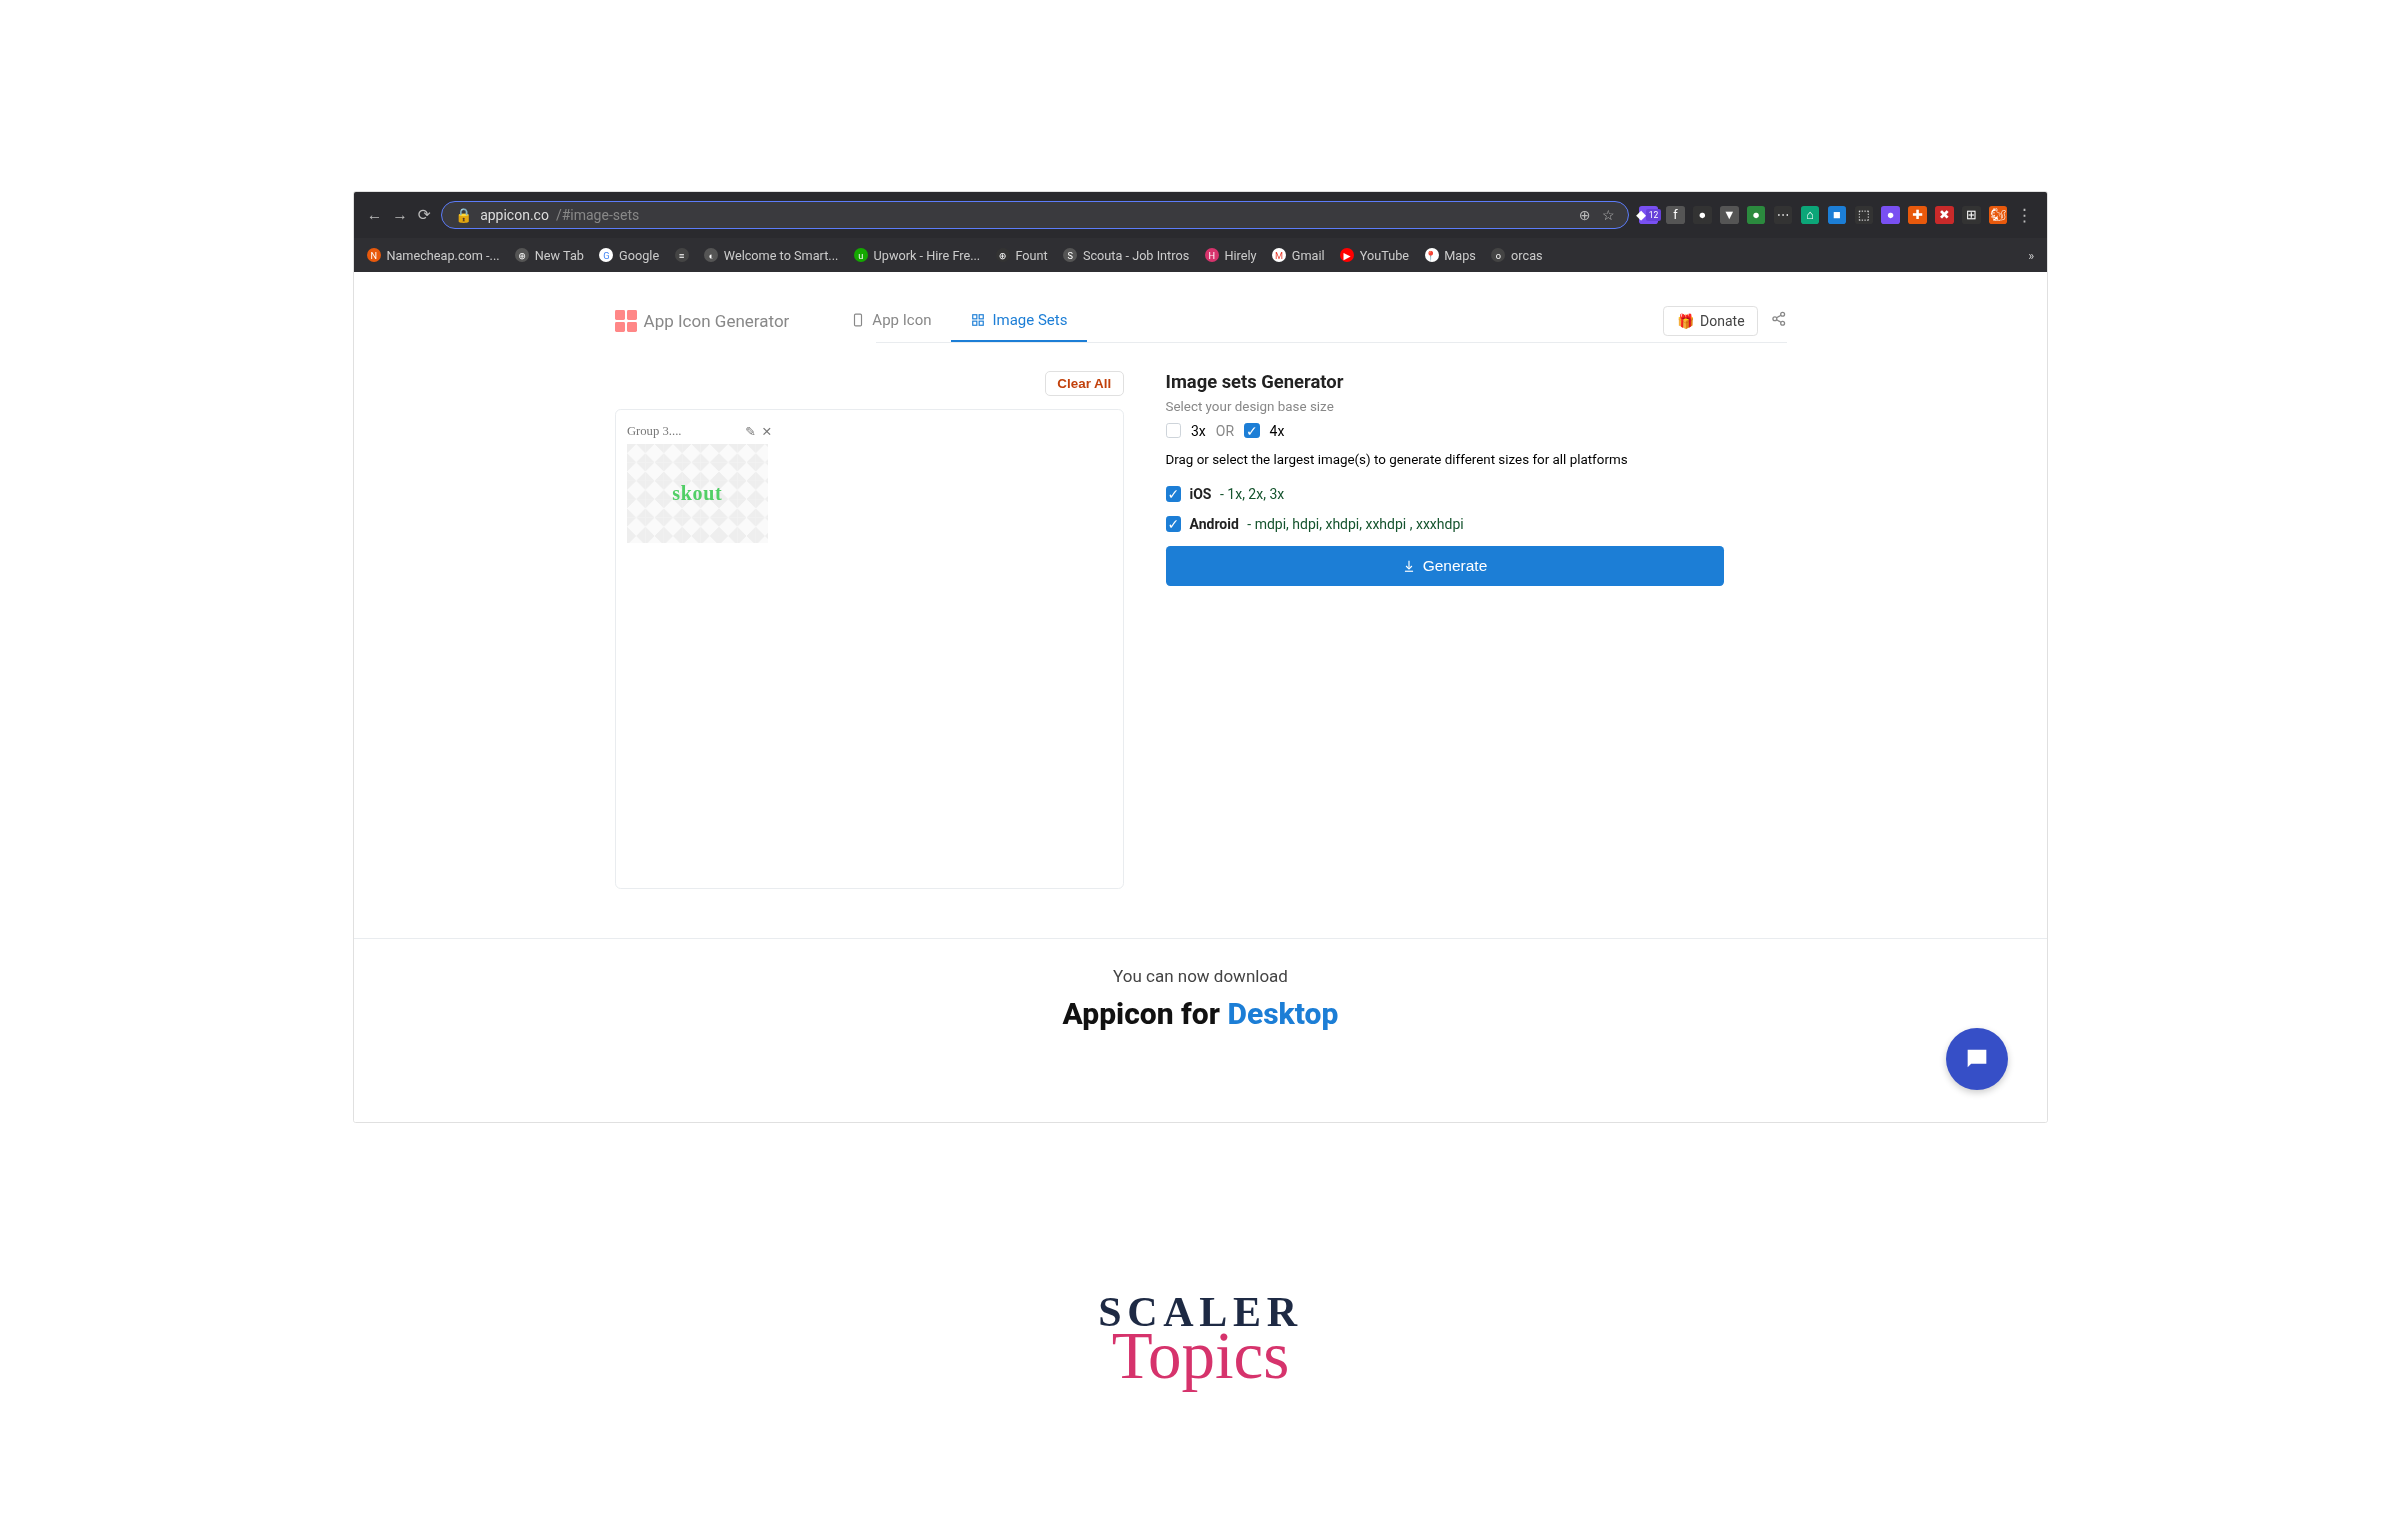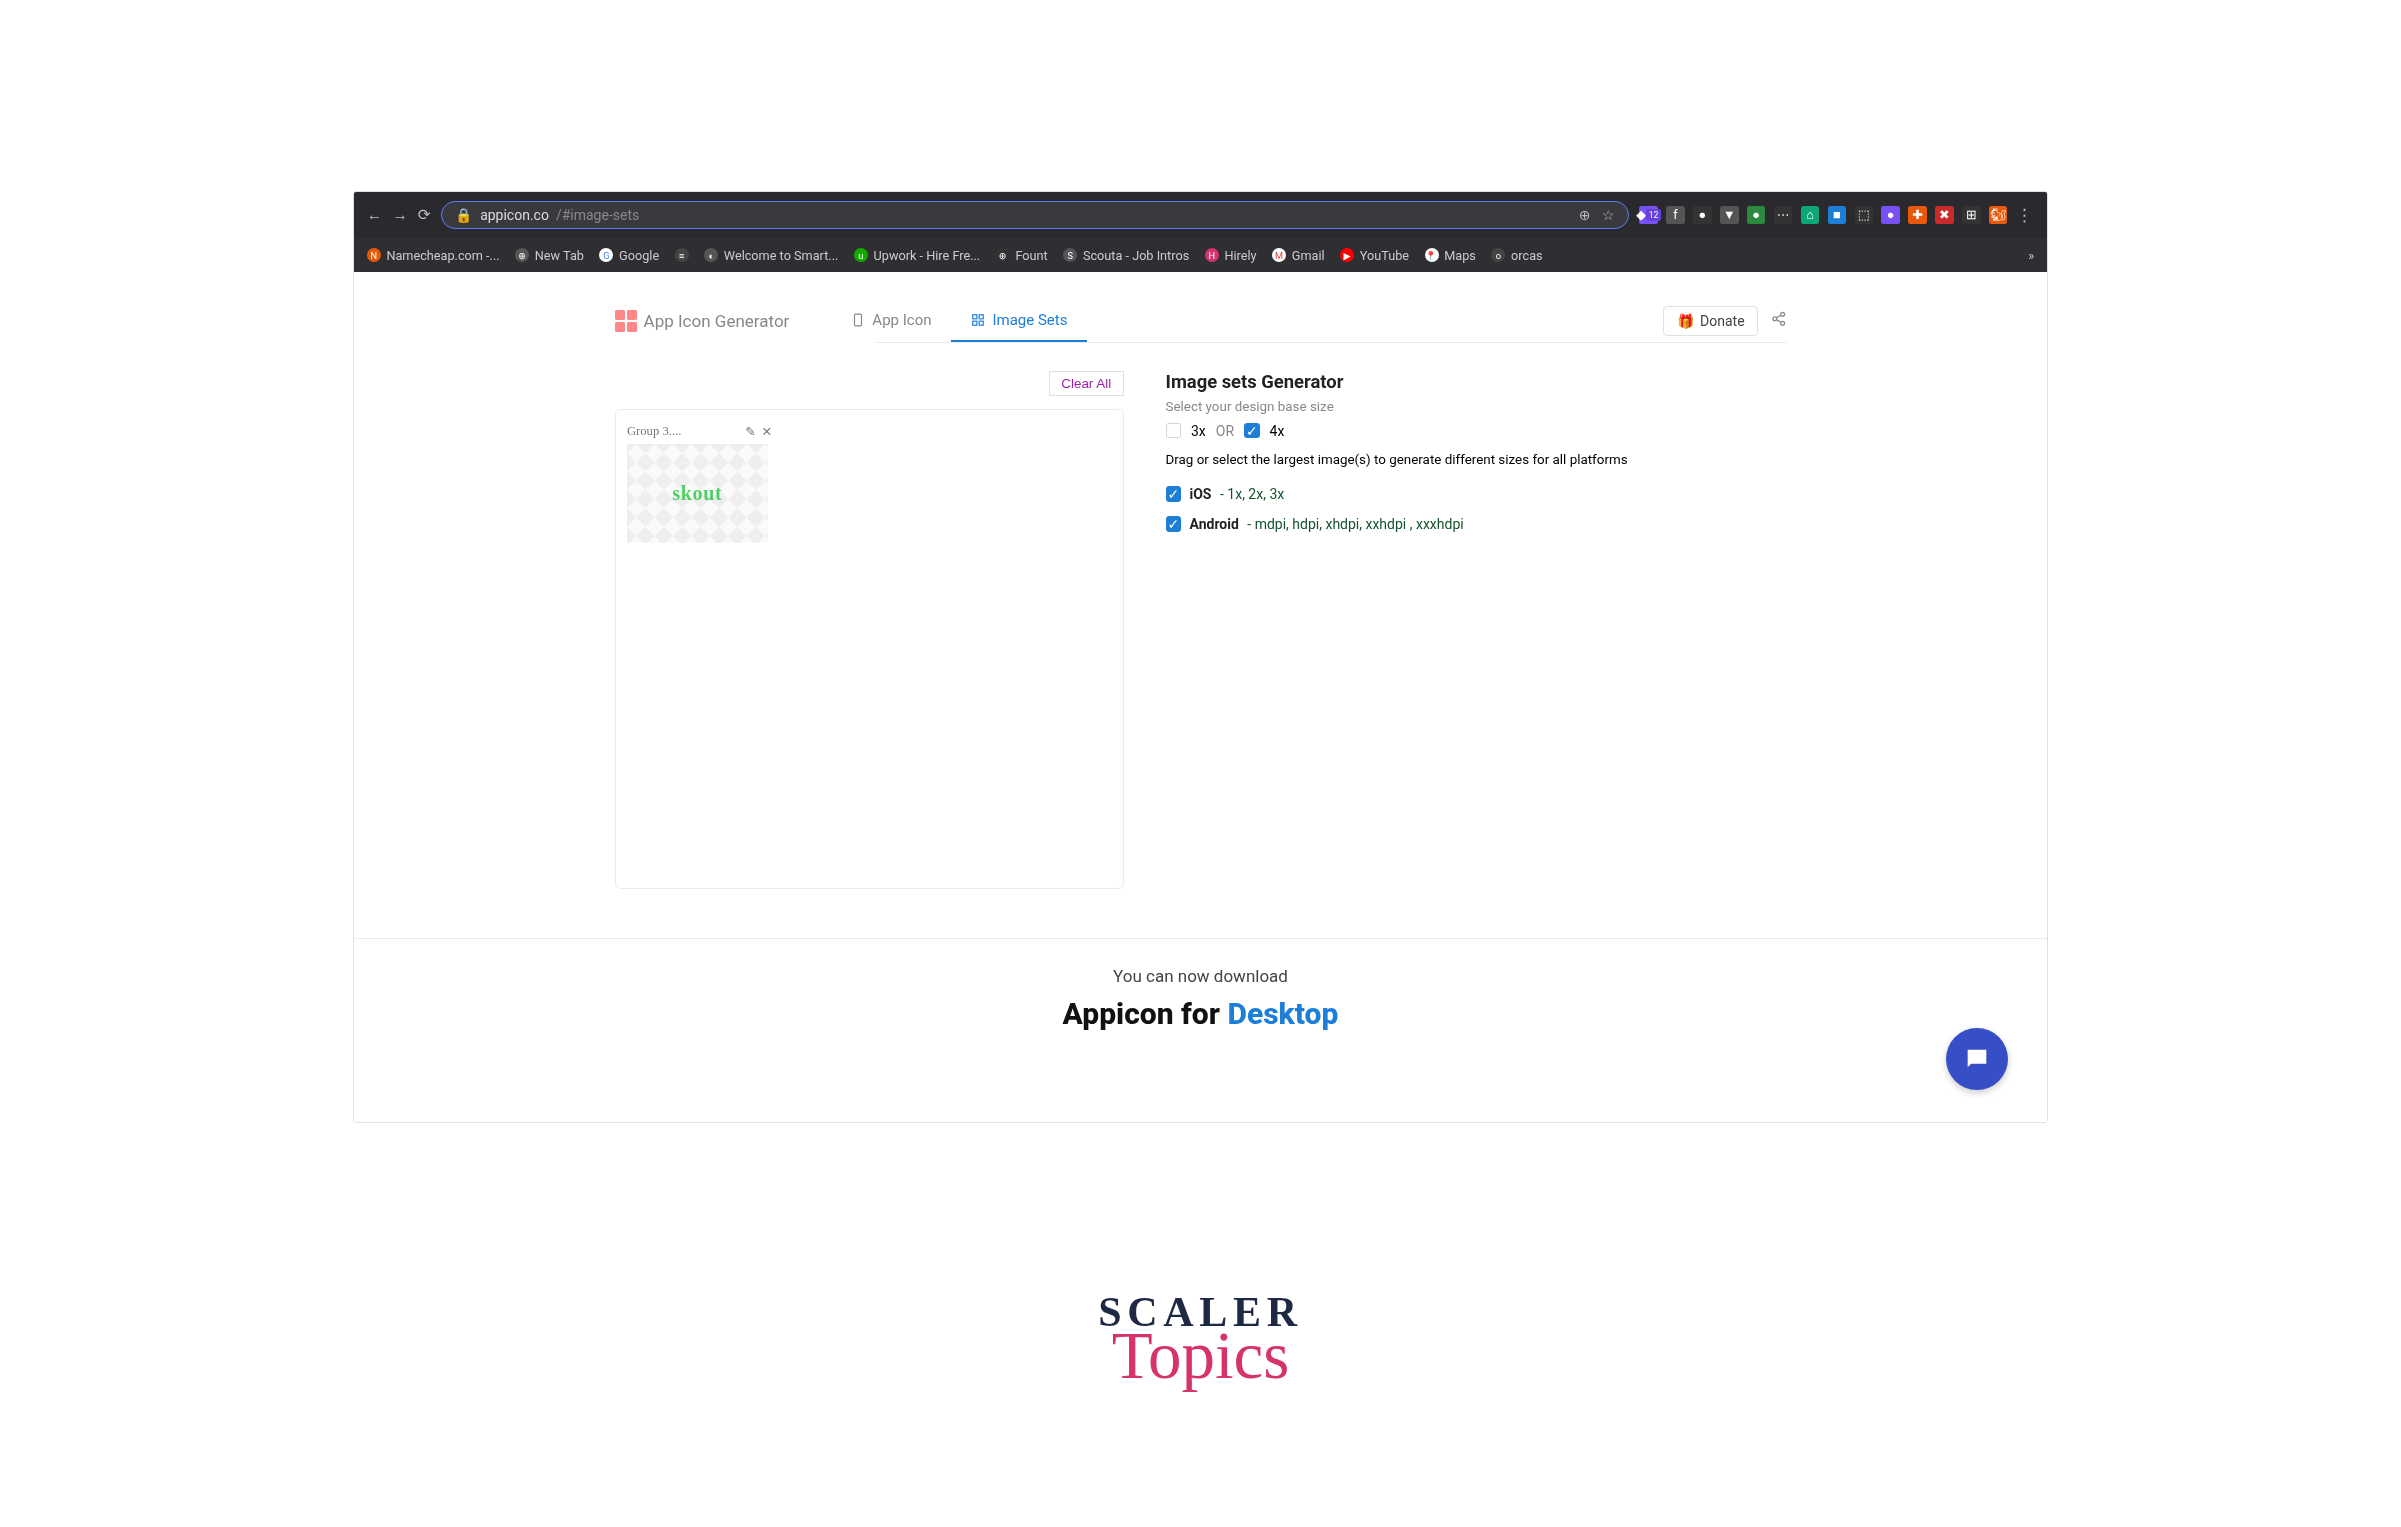--- a/index.html
+++ b/index.html
@@ -116,22 +116,22 @@
     display:flex;align-items:center;gap:5.7px;color:#444;font-size:14px;
   }
   .share-ico{color:#888;font-size:15.5px;}
 
   .main {
     width:1172px; margin:0 auto; display:flex; gap:42px; padding-top:28px;
   }
   .left-col{ flex:0 0 509px; display:flex; flex-direction:column; }
   .clear-row{ display:flex; justify-content:flex-end; margin-bottom:12.7px;}
   .clear-btn{
-    border:0.7px solid #e0e0e0; border-radius:0; padding:4.2px 11.3px;
-    color:#a21caf; font-size:13.4px; background:#fff;
+    border:0.7px solid #e0e0e0; border-radius:5px; padding:4.2px 11.3px;
+    color:#c2410c; font-size:13.4px; background:#fff;font-weight:bold;
   }
   .dropzone{
     border:0.7px solid #e9ecef; border-radius:5.7px; height:480px; padding:10px;
   }
   .thumb{
     width:148px; padding:4.2px 1.4px;font-family:Liberation Serif, serif;
   }
   .thumb-head{
     display:flex; align-items:center; gap:5.7px; font-size:12.7px; color:#777;
     margin-bottom:4.2px;
@@ -390,20 +390,28 @@
           <span class="bold">iOS</span>
           <span class="dim"> - 1x, 2x, 3x</span>
         </div>
 
         <div class="plat-row">
           <span class="chk checked">✓</span>
           <span class="bold">Android</span>
           <span class="dim"> - mdpi, hdpi, xhdpi, xxhdpi , xxxhdpi</span>
         </div>
 
+        <button class="gen-btn">
+          <svg width="14" height="14" viewBox="0 0 24 24" fill="none" stroke="#fff" stroke-width="2">
+              <path d="M12 3v12"></path>
+              <path d="M7 12l5 5 5-5"></path>
+              <path d="M5 21h14"></path>
+            </svg>
+          <span>Generate</span>
+        </button>
       </div>
     </div>
 
     <div class="hr-full"></div>
 
     <div class="promo">
       <div class="promo-small">You can now download</div>
       <div class="promo-big">
         <span>Appicon for </span><span class="blue">Desktop</span>
       </div>

